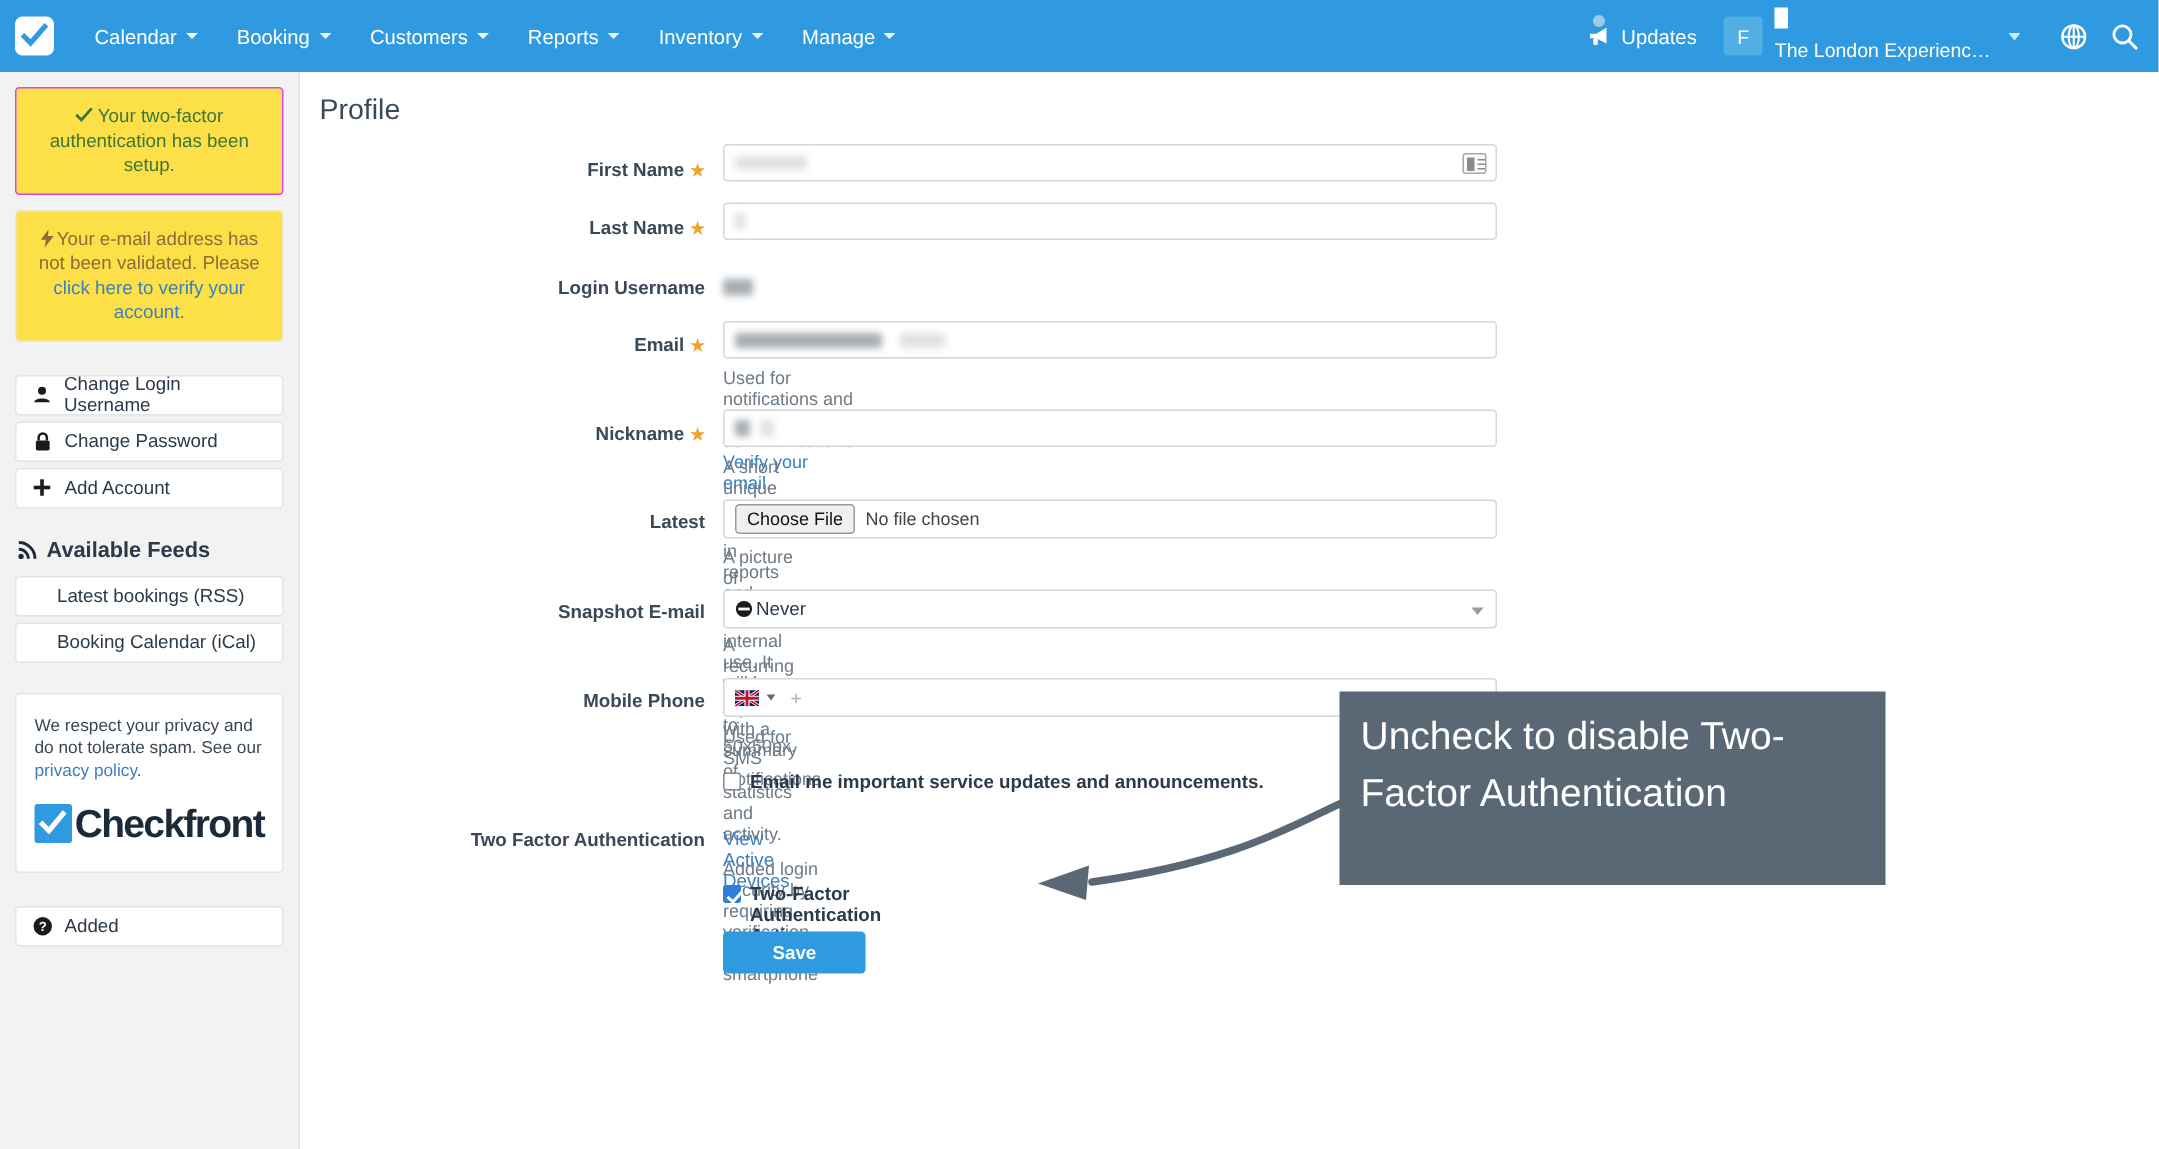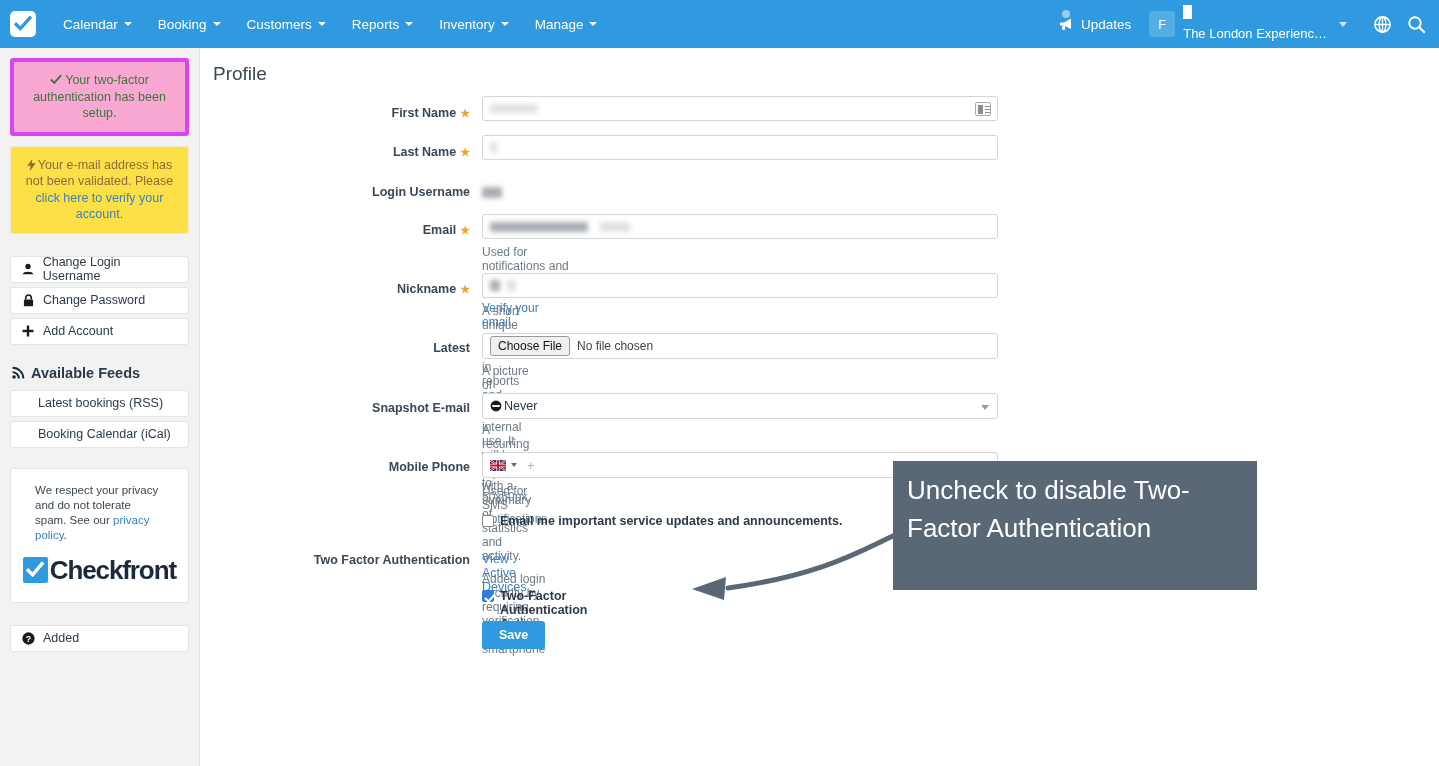--- a/index.html
+++ b/index.html
@@ -78,21 +78,21 @@
   #sidebar {
     position: absolute; left: 0; top: 48px; width: 200px; height: 718px;
     background: #f2f2f2; border-right: 1px solid #e2e2e2;
     padding: 10px;
   }
   .alert {
     border-radius: 3px; padding: 10px 11px; font-size: 12.5px;
     line-height: 16.5px; text-align: center; margin-bottom: 10px;
   }
   .alert-success {
-    background: #f9a8d4; border: 4px solid #d946ef; color: #3c763d;
+    background: #fde047; border: 1px solid #d946ef; color: #3c763d;
   }
   .alert-warn {
     background: #fde047; border: 1px solid #f2e7ca; color: #8a6d3b;
   }
   .alert-warn a { color: #3a80c1; text-decoration: none; }
 
   .side-btn {
     background: #ffffff; border: 1px solid #e4e4e4; border-radius: 3px;
     height: 27px; display: flex; align-items: center; padding: 0 9px;
     font-size: 12.5px; color: #2b3a4a; margin-bottom: 4px; cursor: pointer;
@@ -104,21 +104,21 @@
     font-size: 14.5px; font-weight: bold; color: #2b3a4a;
     margin: 20px 0 9px 2px; display: flex; align-items: center;
   }
   .feeds-head .ic { margin-right: 6px; display: flex; }
 
   .privacy-card {
     background: #ffffff; border: 1px solid #e4e4e4; border-radius: 3px;
     margin-top: 20px; padding: 14px 12px 16px; text-align: center;
   }
   .privacy-card p {
-    margin: 0 12px 12px; font-size: 11.5px; line-height: 15px; color: #3a4753;
+    margin: 0 0 12px; font-size: 11.5px; line-height: 15px; color: #3a4753;
     text-align: left;
   }
   .privacy-card a { color: #3a80c1; text-decoration: none; }
   .cf-logo { display: flex; align-items: center; justify-content: center; }
   .cf-mark {
     width: 26px; height: 26px; background: #2f9ae0; border-radius: 2px;
     display: flex; align-items: center; justify-content: center; margin-right: 2px;
   }
   .cf-word {
     font-family: "Liberation Sans", sans-serif; font-weight: bold;
@@ -206,21 +206,21 @@
   .cb.checked::after {
     content: ""; position: absolute; left: 3.5px; top: .5px;
     width: 4px; height: 7.5px; border: solid #fff;
     border-width: 0 2px 2px 0; transform: rotate(42deg);
   }
   .cb-lbl { font-size: 12.5px; font-weight: bold; color: #2b3a4a; }
 
   .save-btn {
     position: absolute; background: #2f9ae0; border: 0; border-radius: 3px;
     color: #fff; font-size: 12.5px; font-weight: bold;
-    padding: 7px 17px; cursor: pointer; font-family: "Liberation Sans", sans-serif;
+    padding: 7px 33px; cursor: pointer; font-family: "Liberation Sans", sans-serif;
   }
 
   
   #annot-box {
     position: absolute; left: 893px; top: 461px; width: 364px; height: 129px;
     background: #5a6775; color: #ffffff;
     font-size: 26px; line-height: 38px; padding: 10px 14px;
   }
   #annot-arrow { position: absolute; left: 680px; top: 530px; pointer-events: none; }
 </style>

